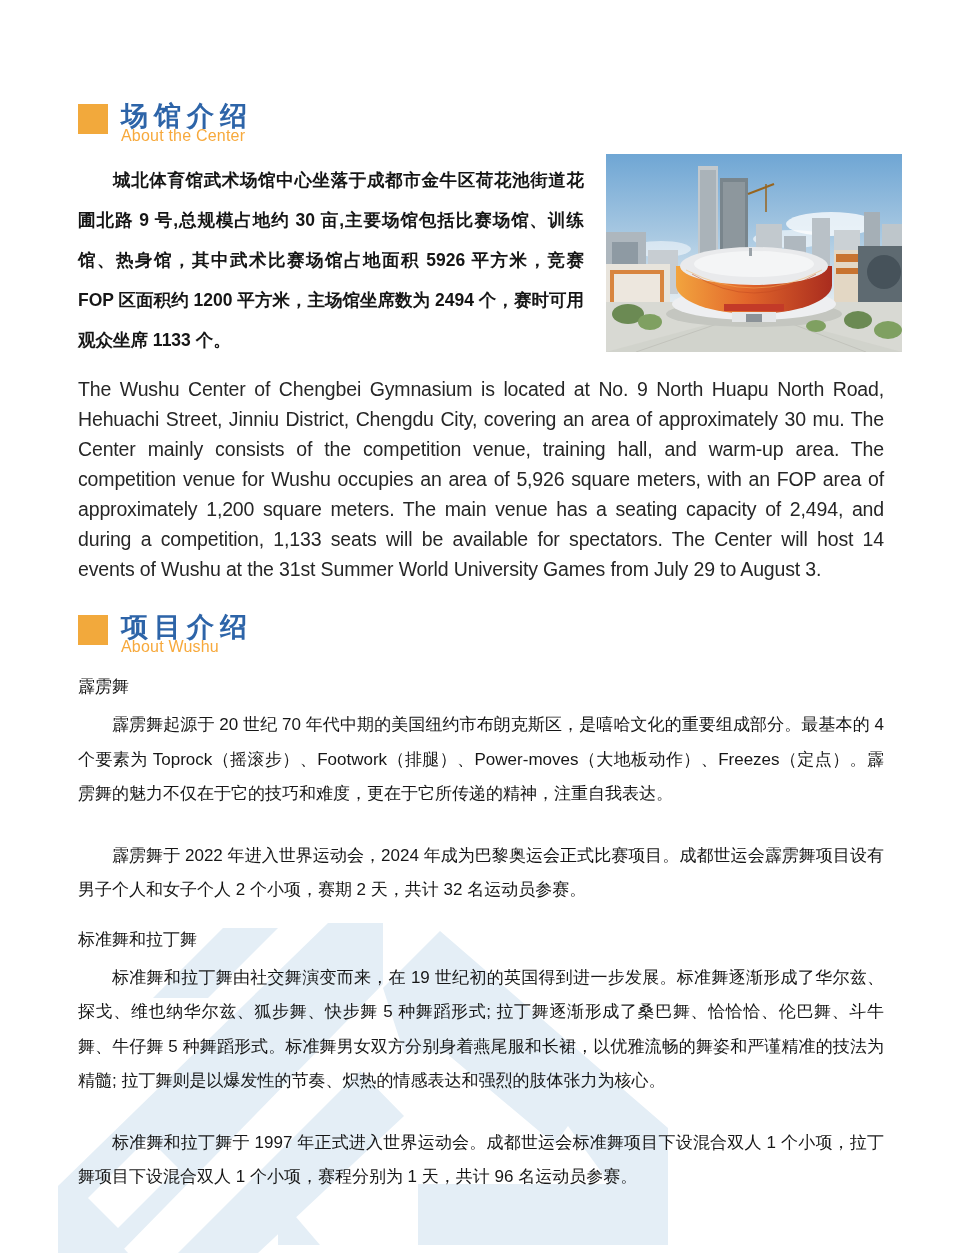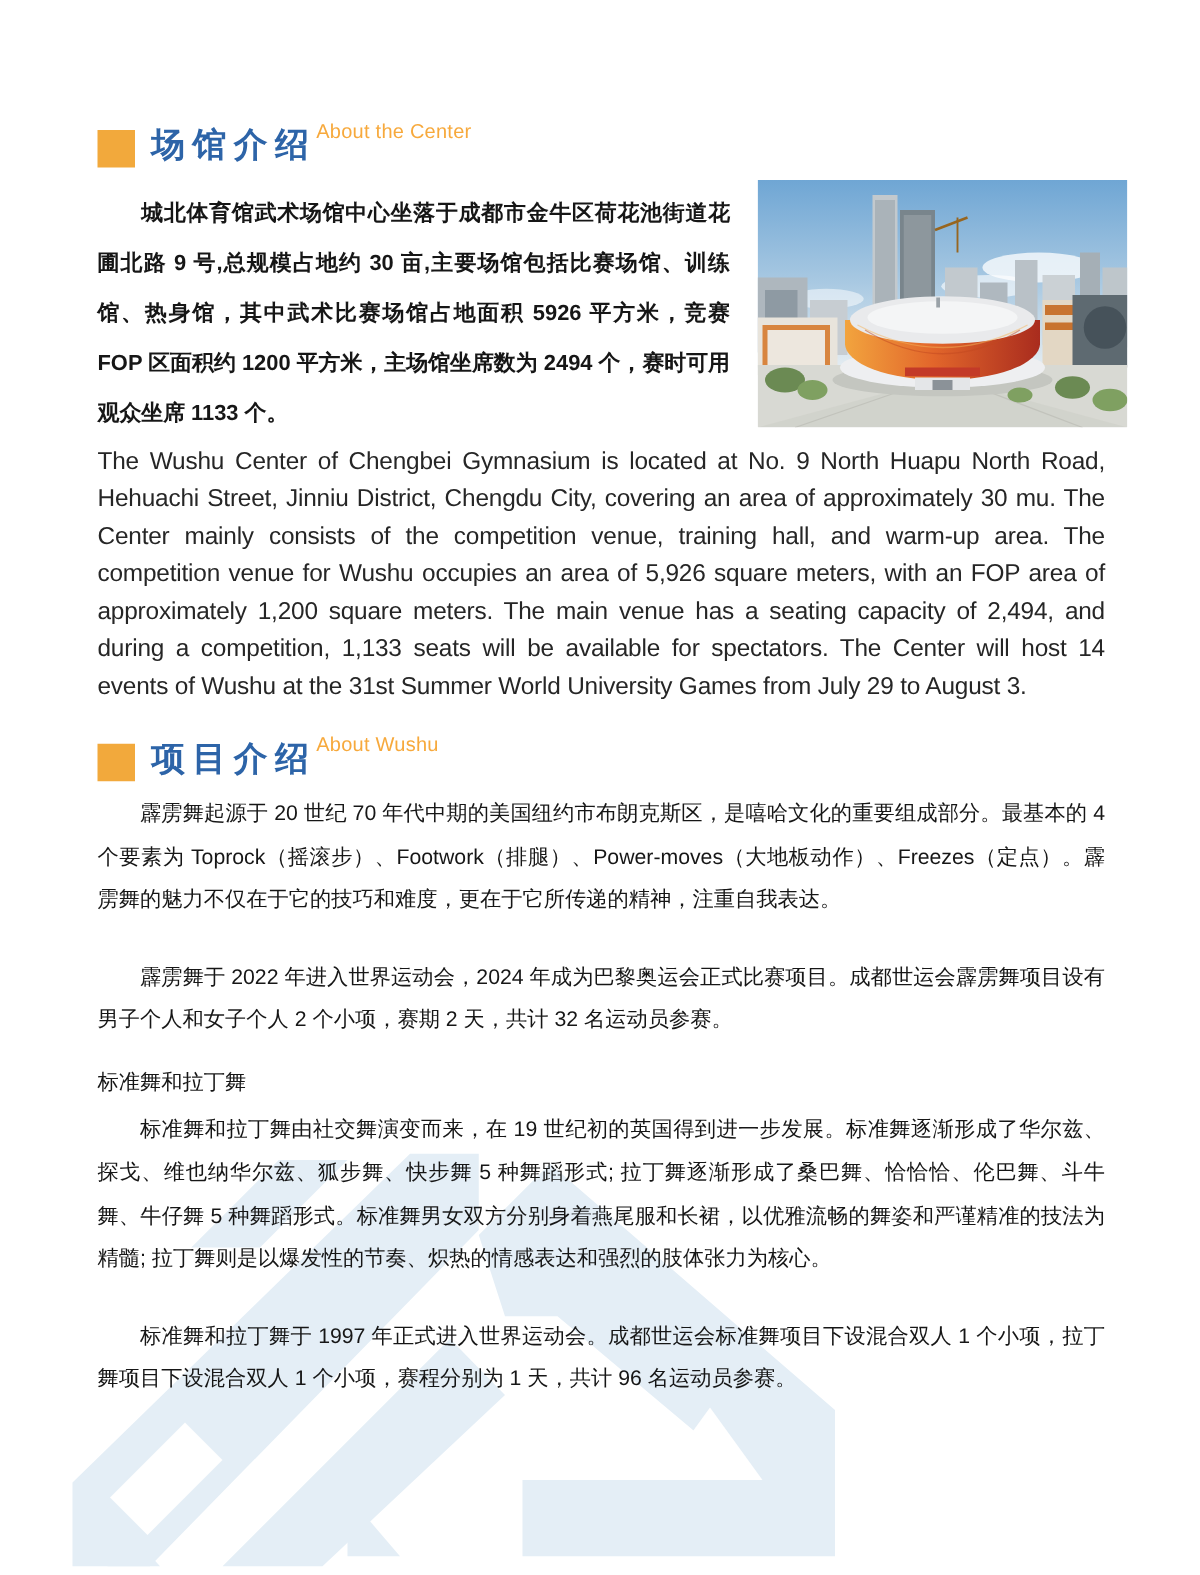--- a/index.html
+++ b/index.html
@@ -12,38 +12,38 @@
     color:#1b1b1b;
   }
   .watermark{position:absolute;left:28px;top:868px;z-index:0;}
   .content{position:relative;z-index:1;padding:0 76px 0 78px;}
 
   
   .section-heading{display:flex;align-items:flex-start;gap:13px;}
   .section-heading.first{margin-top:101px;}
   .section-heading.second{margin-top:28px;}
   .bullet-square{width:30px;height:30px;background:#F2A93C;margin-top:3px;flex:none;}
-  .heading-text{display:flex;flex-direction:row;}
+  .heading-text{display:flex;flex-direction:column;}
   .heading-zh{font-size:27px;font-weight:700;color:#2D64A8;letter-spacing:6px;line-height:30px;}
   .heading-en{font-size:16px;font-weight:400;color:#F7A93C;line-height:16px;margin-top:-3px;letter-spacing:0.2px;}
 
   
   .intro-row{display:flex;gap:22px;margin-top:16px;}
   .intro-zh{
     width:506px;flex:none;
     font-size:17.5px;line-height:40px;font-weight:600;
     text-align:justify;text-indent:2em;margin:0;
     color:#161616;
   }
   .photo-frame{width:296px;height:198px;flex:none;margin-top:-6px;overflow:hidden;}
   .photo-frame svg{display:block;}
 
   
   .intro-en{
-    margin:4px 0 0 0;
+    margin:14px 0 0 0;
     font-size:19.5px;line-height:30px;letter-spacing:-0.15px;
     text-align:justify;color:#262626;
   }
 
   
   .sub-heading{font-size:17px;font-weight:400;color:#161616;margin:20px 0 0 0;line-height:24px;}
   .body-para{
     margin:9px 0 0 0;
     font-size:17px;line-height:34.5px;font-weight:400;
     text-align:justify;text-indent:2em;color:#161616;
@@ -160,20 +160,21 @@
     <p class="intro-en">The Wushu Center of Chengbei Gymnasium is located at No. 9 North Huapu North Road, Hehuachi Street, Jinniu District, Chengdu City, covering an area of approximately 30 mu. The Center mainly consists of the competition venue, training hall, and warm-up area. The competition venue for Wushu occupies an area of 5,926 square meters, with an FOP area of approximately 1,200 square meters. The main venue has a seating capacity of 2,494, and during a competition, 1,133 seats will be available for spectators. The Center will host 14 events of Wushu at the 31st Summer World University Games from July 29 to August 3.</p>
 
     <div class="section-heading second">
       <div class="bullet-square"></div>
       <div class="heading-text">
         <span class="heading-zh">项目介绍</span>
         <span class="heading-en">About Wushu</span>
       </div>
     </div>
 
+    <p class="sub-heading">霹雳舞</p>
     <p class="body-para">霹雳舞起源于 20 世纪 70 年代中期的美国纽约市布朗克斯区，是嘻哈文化的重要组成部分。最基本的 4 个要素为 Toprock（摇滚步）、Footwork（排腿）、Power-moves（大地板动作）、Freezes（定点）。霹雳舞的魅力不仅在于它的技巧和难度，更在于它所传递的精神，注重自我表达。</p>
     <p class="body-para follow">霹雳舞于 2022 年进入世界运动会，2024 年成为巴黎奥运会正式比赛项目。成都世运会霹雳舞项目设有男子个人和女子个人 2 个小项，赛期 2 天，共计 32 名运动员参赛。</p>
 
     <p class="sub-heading">标准舞和拉丁舞</p>
     <p class="body-para">标准舞和拉丁舞由社交舞演变而来，在 19 世纪初的英国得到进一步发展。标准舞逐渐形成了华尔兹、探戈、维也纳华尔兹、狐步舞、快步舞 5 种舞蹈形式; 拉丁舞逐渐形成了桑巴舞、恰恰恰、伦巴舞、斗牛舞、牛仔舞 5 种舞蹈形式。标准舞男女双方分别身着燕尾服和长裙，以优雅流畅的舞姿和严谨精准的技法为精髓; 拉丁舞则是以爆发性的节奏、炽热的情感表达和强烈的肢体张力为核心。</p>
     <p class="body-para follow">标准舞和拉丁舞于 1997 年正式进入世界运动会。成都世运会标准舞项目下设混合双人 1 个小项，拉丁舞项目下设混合双人 1 个小项，赛程分别为 1 天，共计 96 名运动员参赛。</p>
 
   </div>
 </div>
 

